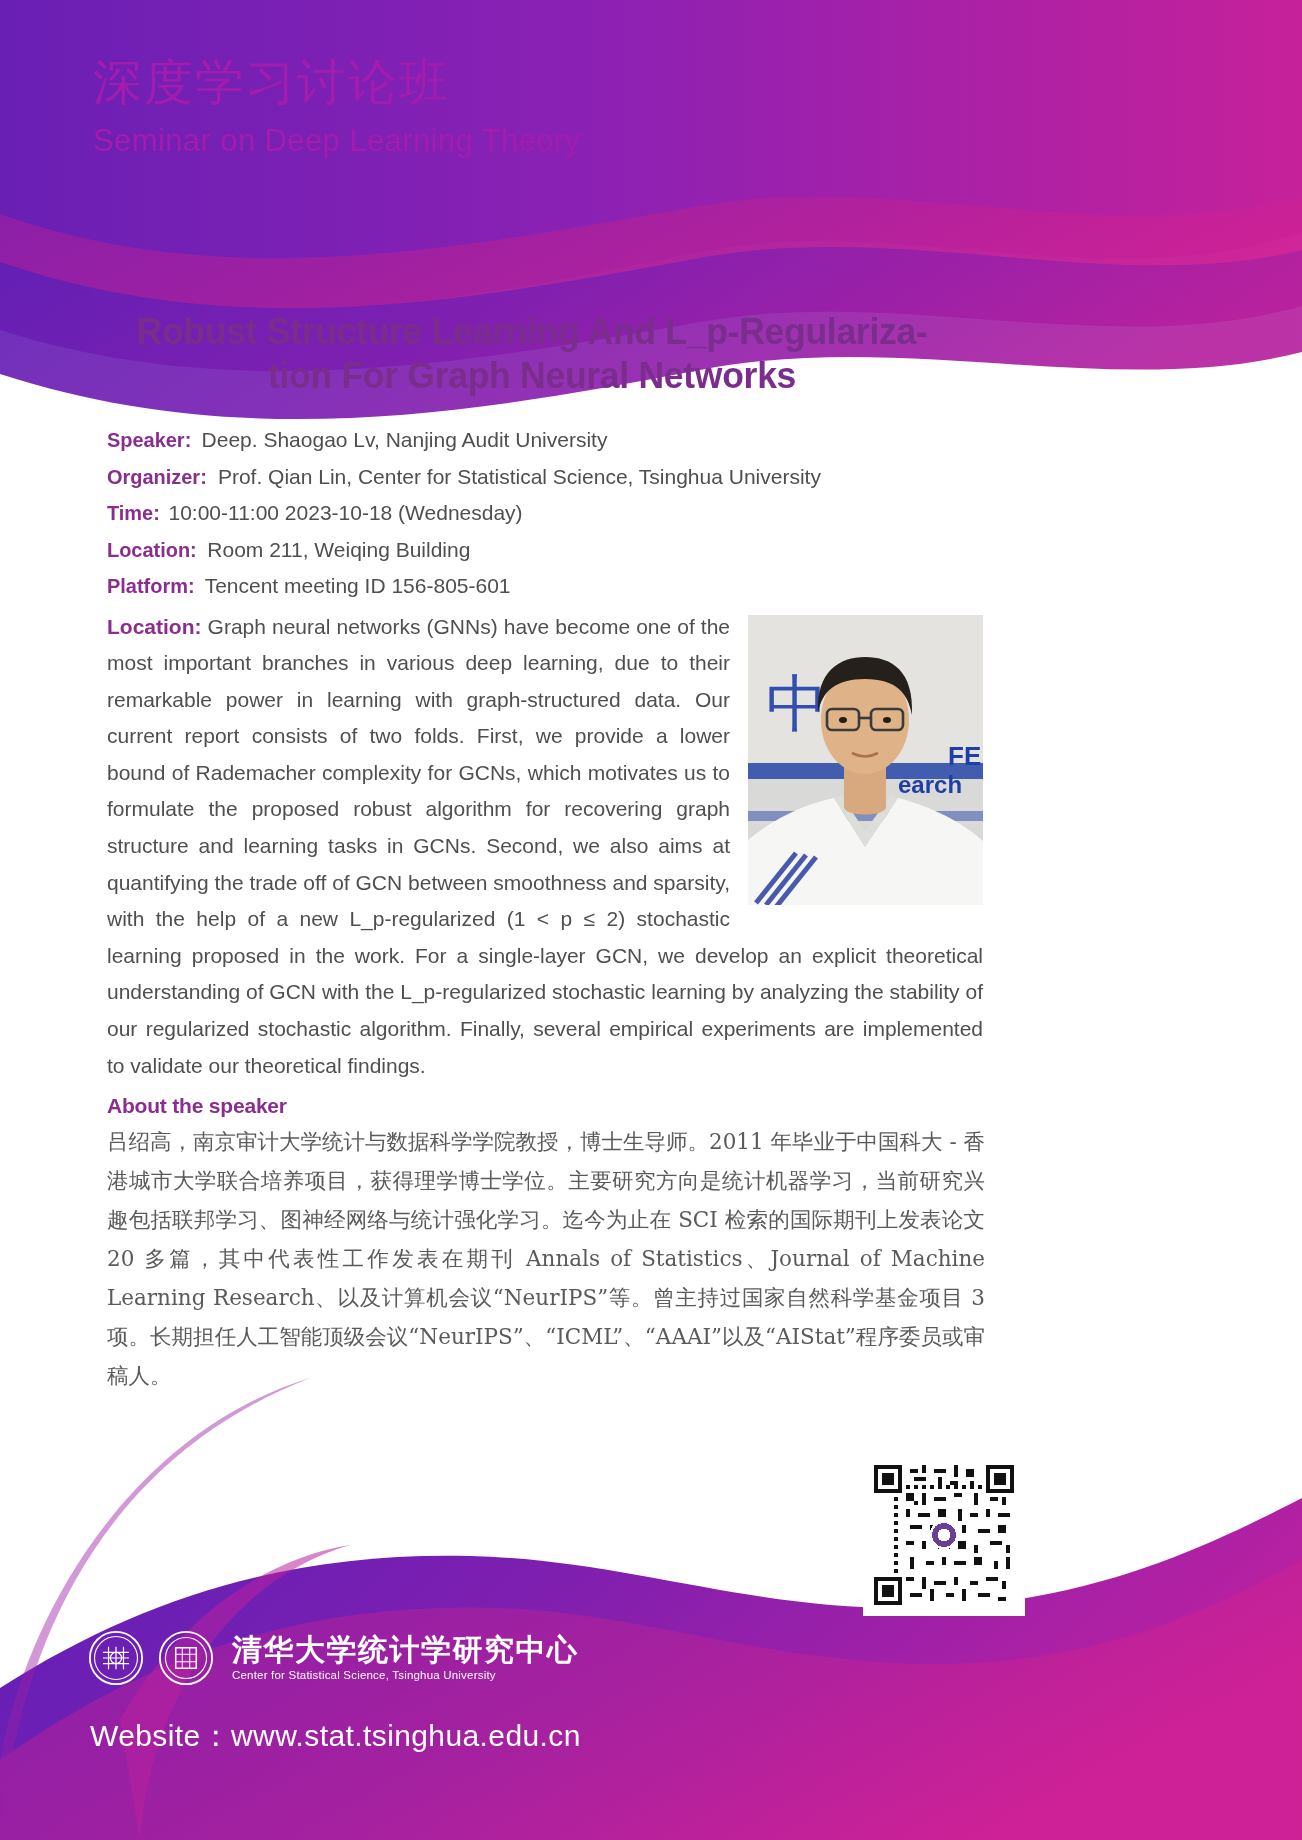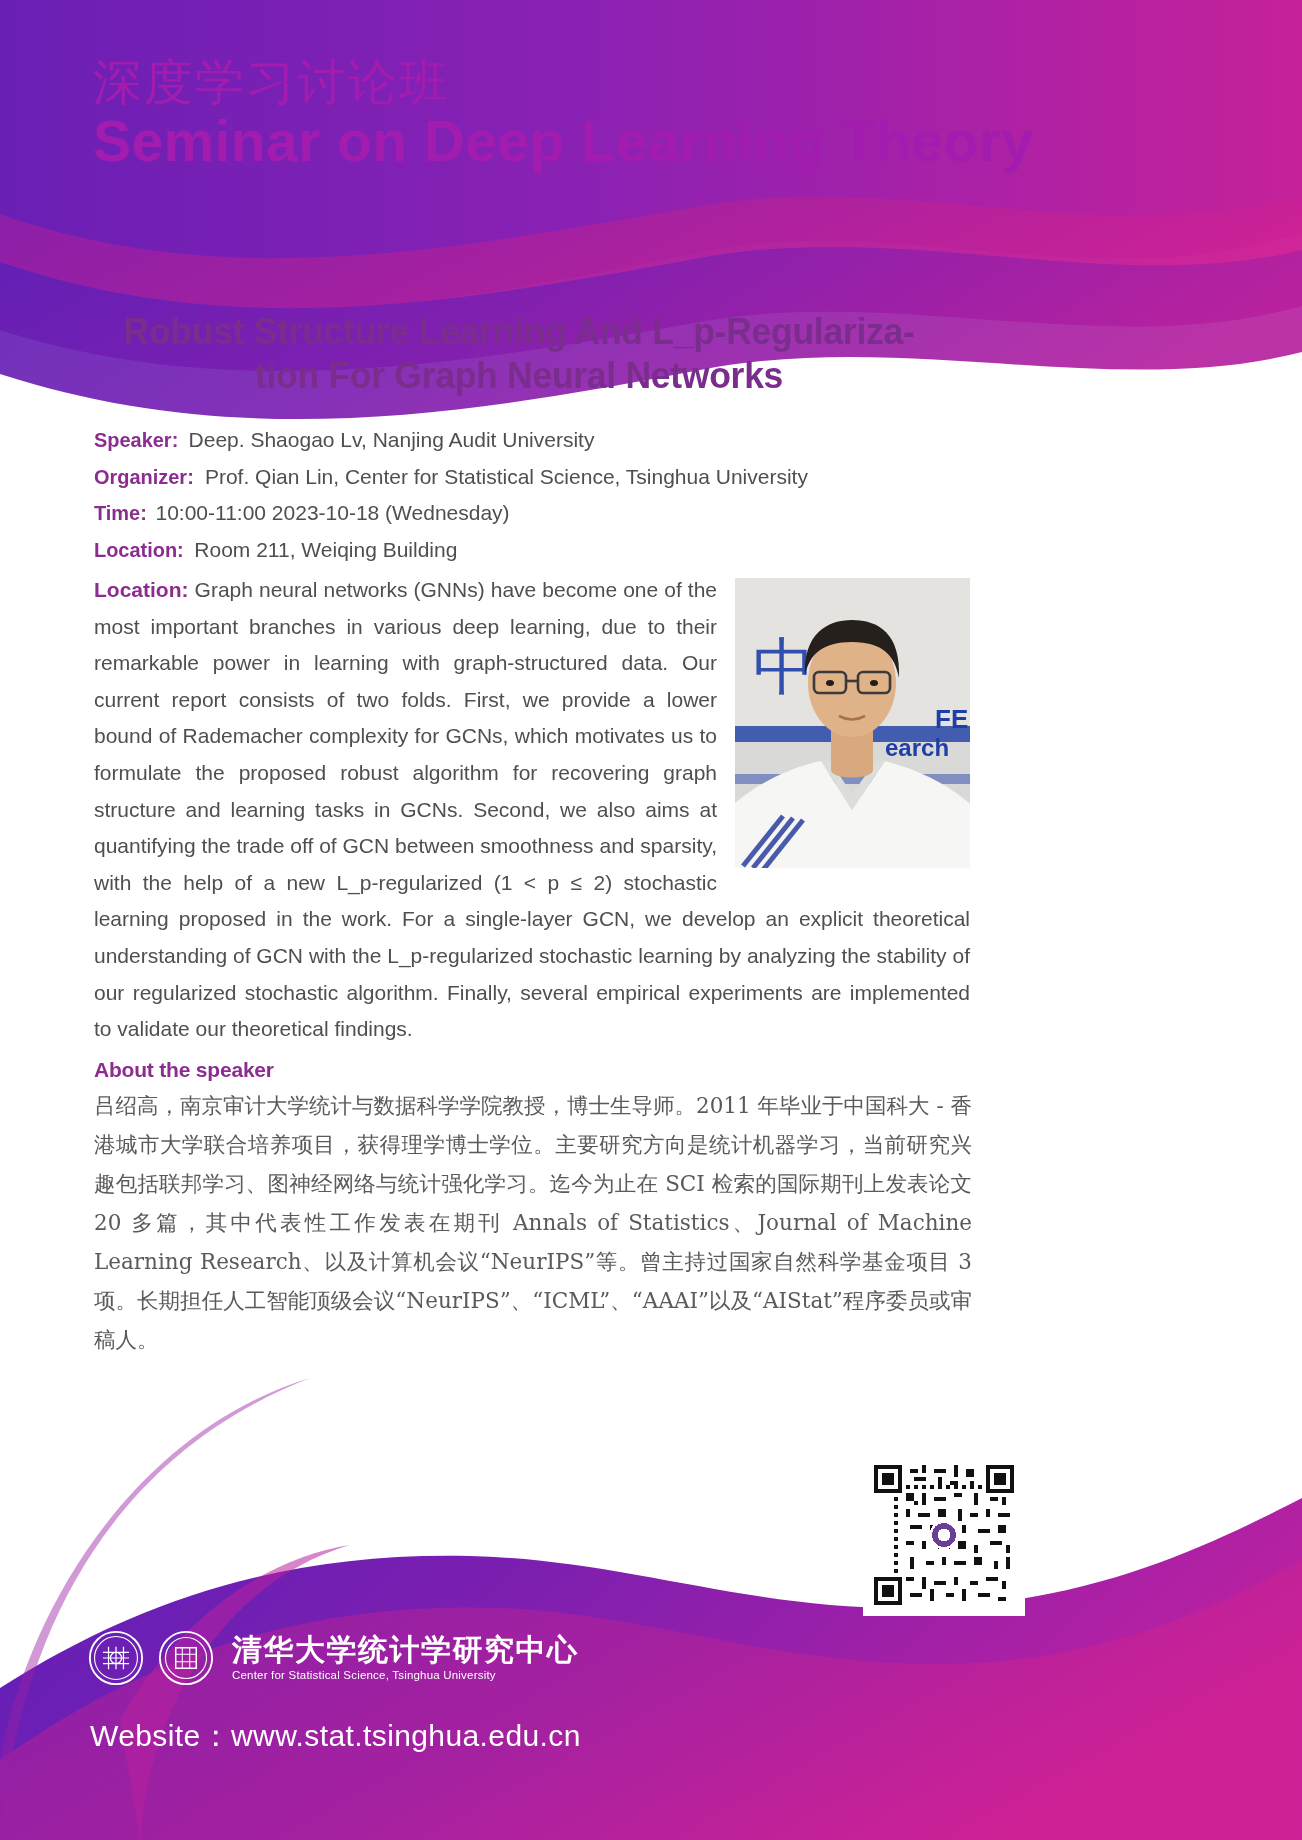--- a/index.html
+++ b/index.html
@@ -36,31 +36,31 @@
     color: #a21caf;
   }
   .header-cn {
     font-size: 49px;
     line-height: 60px;
     font-weight: 400;
     letter-spacing: 2px;
     white-space: nowrap;
   }
   .header-en {
-    font-size: 57px;
+    font-size: 31px;
     line-height: 58px;
-    font-weight: 700;
+    font-weight: 400;
     letter-spacing: 0.4px;
     white-space: nowrap;
   }
 
   
   .content {
     position: absolute;
-    left: 4px;
+    left: 17px;
     top: 310px;
     width: 1028px;
     z-index: 6;
   }
   .talk-title {
     margin: 0 88px 0 90px;
     color: #7b2d8e;
     font-size: 37px;
     line-height: 44px;
     font-weight: bold;
@@ -266,20 +266,24 @@
         <span class="meta-label">Organizer:</span>
         <span class="meta-value">Prof. Qian Lin, Center for Statistical Science, Tsinghua University</span>
       </div>
       <div class="meta-row">
         <span class="meta-label">Time:</span>
         <span class="meta-value">10:00-11:00 2023-10-18 (Wednesday)</span>
       </div>
       <div class="meta-row">
         <span class="meta-label">Location:</span>
         <span class="meta-value">Room 211, Weiqing Building</span>
+      </div>
+      <div class="meta-row">
+        <span class="meta-label">Platform:</span>
+        <span class="meta-value">Tencent meeting ID 156-805-601</span>
       </div>
     </div>
 
     <div class="abstract-wrap">
 
       <div class="photo">
         <svg width="235" height="290" viewBox="0 0 235 290">
           <rect x="0" y="0" width="235" height="290" fill="#d9d9d7"></rect>
           <rect x="0" y="0" width="235" height="150" fill="#e4e3e0"></rect>
           <rect x="0" y="148" width="235" height="16" fill="#2746a8" opacity="0.85"></rect>

